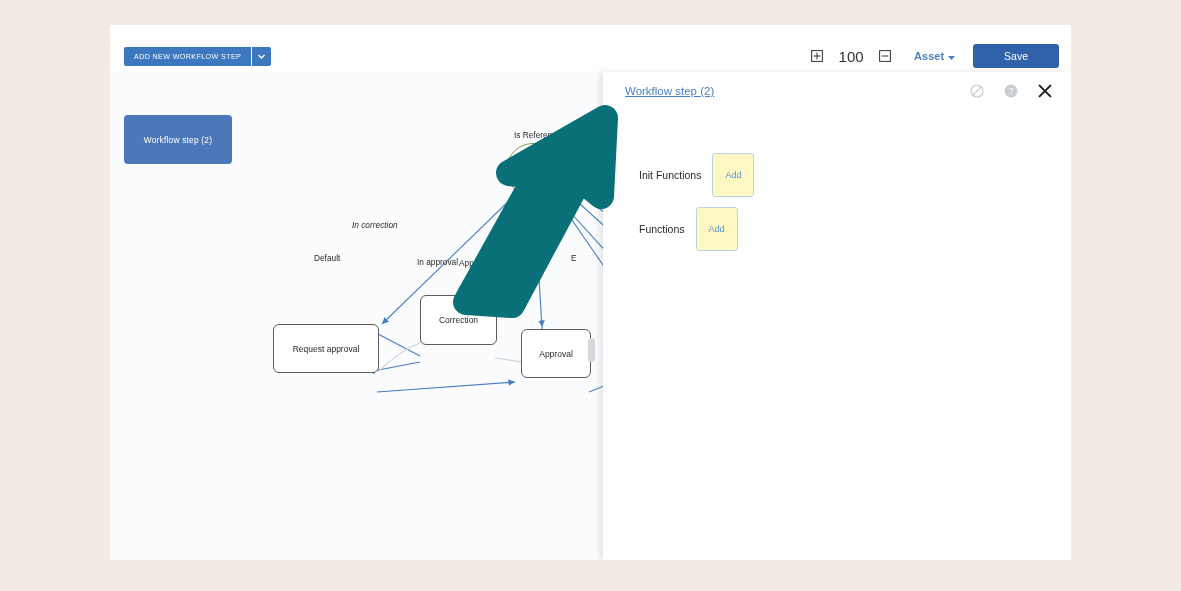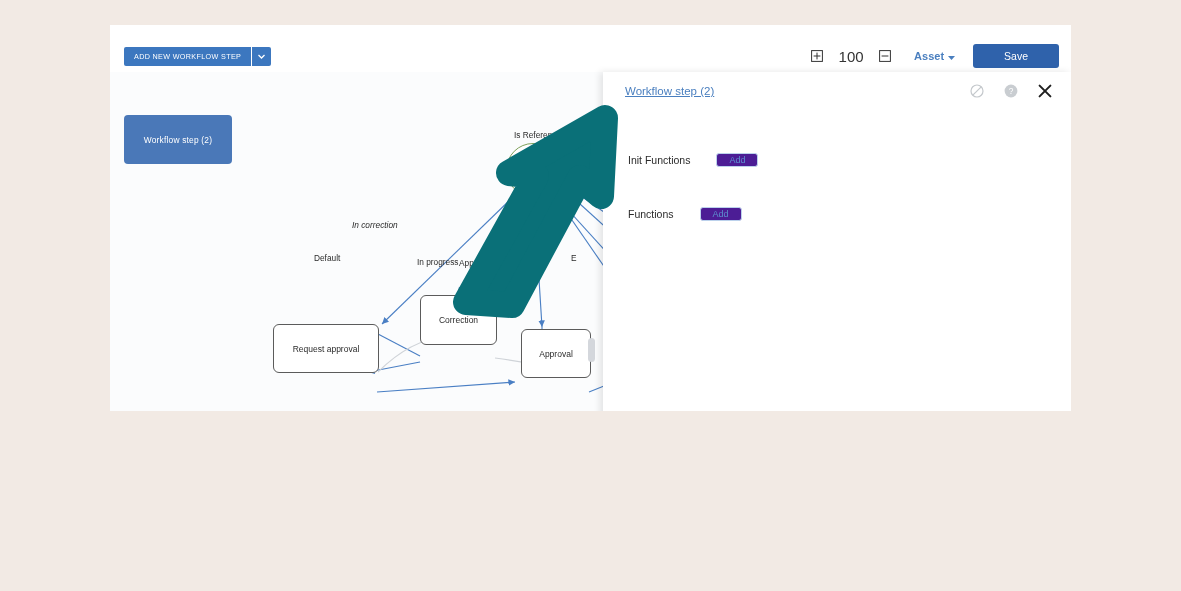--- a/index.html
+++ b/index.html
@@ -4,21 +4,21 @@
 <style>
   html,body{margin:0;padding:0;}
   body{
     width:1181px;height:591px;
     background:#f2eae4;
     font-family:"Liberation Sans", sans-serif;
     overflow:hidden;
   }
   #app{
     position:absolute;left:110px;top:25px;
-    width:961px;height:386px;
+    width:961px;height:535px;
     background:#ffffff;
     overflow:hidden;
   }
   
   .toolbar{
     position:absolute;left:0;top:0;width:961px;height:47px;
     background:#ffffff;
   }
   .btn-split{position:absolute;left:14px;top:22px;display:flex;height:19px;}
   .btn-main{
@@ -84,25 +84,25 @@
   }
   .panel-head{position:absolute;left:0;top:0;width:468px;height:44px;}
   .panel-title{
     position:absolute;left:22px;top:13px;font-size:11.5px;color:#4a7fbf;
     text-decoration:underline;
   }
   .panel-icons{
     position:absolute;right:18px;top:11px;display:flex;align-items:center;gap:18px;
   }
   .p-icon{width:16px;height:16px;display:flex;align-items:center;justify-content:center;}
-  .field-row{position:absolute;display:flex;align-items:center;gap:26px;}
+  .field-row{position:absolute;display:flex;align-items:center;gap:11px;margin-left:11px;}
   .field-label{font-size:10.5px;color:#2b2b2b;}
   .add-btn{
-    border:1px solid #bcd2ec;border-radius:3px;background:#4c1d95;
-    color:#5c90cf;font-size:9px;padding:1px 12px;
+    border:1px solid #bcd2ec;border-radius:3px;background:#fef9c3;
+    color:#5c90cf;font-size:9px;padding:16px 12px;
   }
 </style>
 </head>
 <body>
 
 <div id="app">
 
   <div class="toolbar">
     <div class="btn-split">
       <div class="btn-main">ADD NEW WORKFLOW STEP</div>
@@ -183,21 +183,21 @@
 
     <div class="node-circle" style="left:396px;top:71px;width:52px;height:52px;">Start</div>
     <div class="node-box" style="left:310px;top:223px;width:75px;height:48px;">Correction</div>
     <div class="node-box" style="left:163px;top:252px;width:104px;height:47px;">Request approval</div>
     <div class="node-box" style="left:411px;top:257px;width:68px;height:47px;">Approval</div>
     <div class="node-box" style="left:509px;top:256px;width:75px;height:48px;">Approved</div>
 
     <div class="edge-label" style="left:404px;top:58px;">Is Reference</div>
     <div class="edge-label" style="left:242px;top:148px;font-style:italic;">In correction</div>
     <div class="edge-label" style="left:204px;top:181px;">Default</div>
-    <div class="edge-label" style="left:307px;top:185px;">In progress</div>
+    <div class="edge-label" style="left:307px;top:185px;">In approval</div>
     <div class="edge-label" style="left:349px;top:186px;">Approved</div>
     <div class="edge-label" style="left:461px;top:181px;">E</div>
 
     <div class="sb-v"></div>
 
   </div>
 
   <div class="panel">
     <div class="panel-head">
       <div class="panel-title">Workflow step (2)</div>

